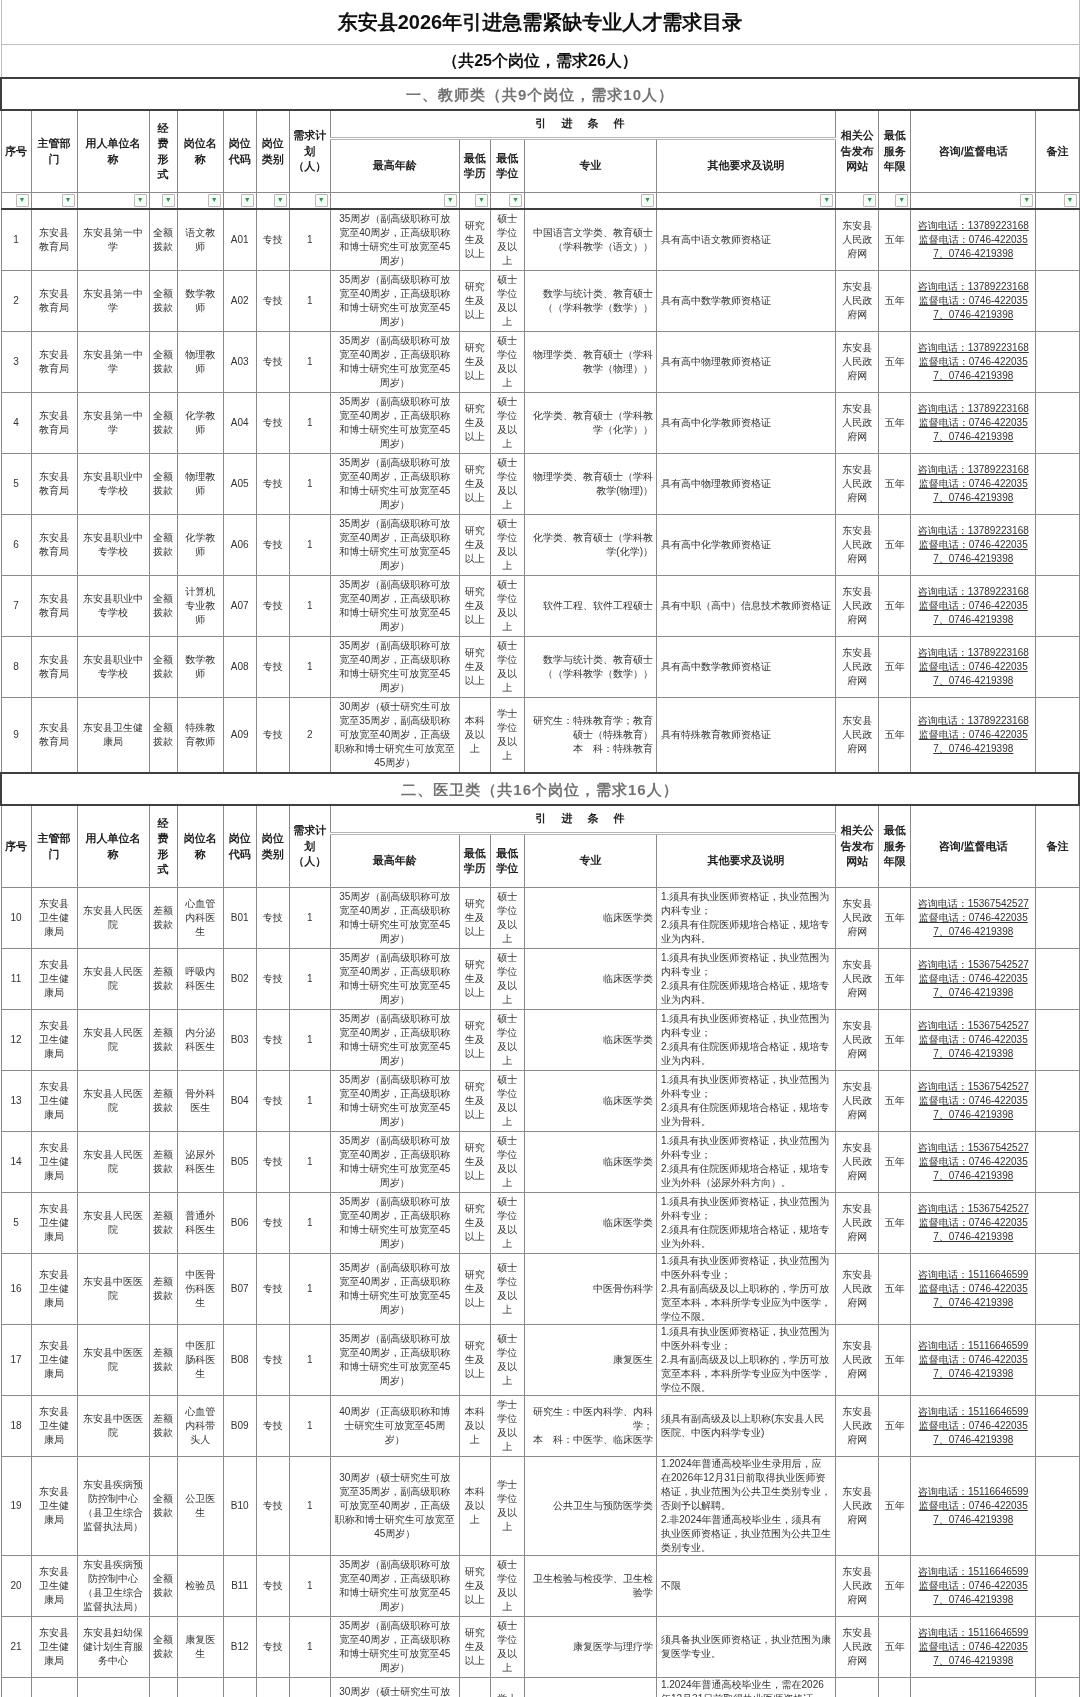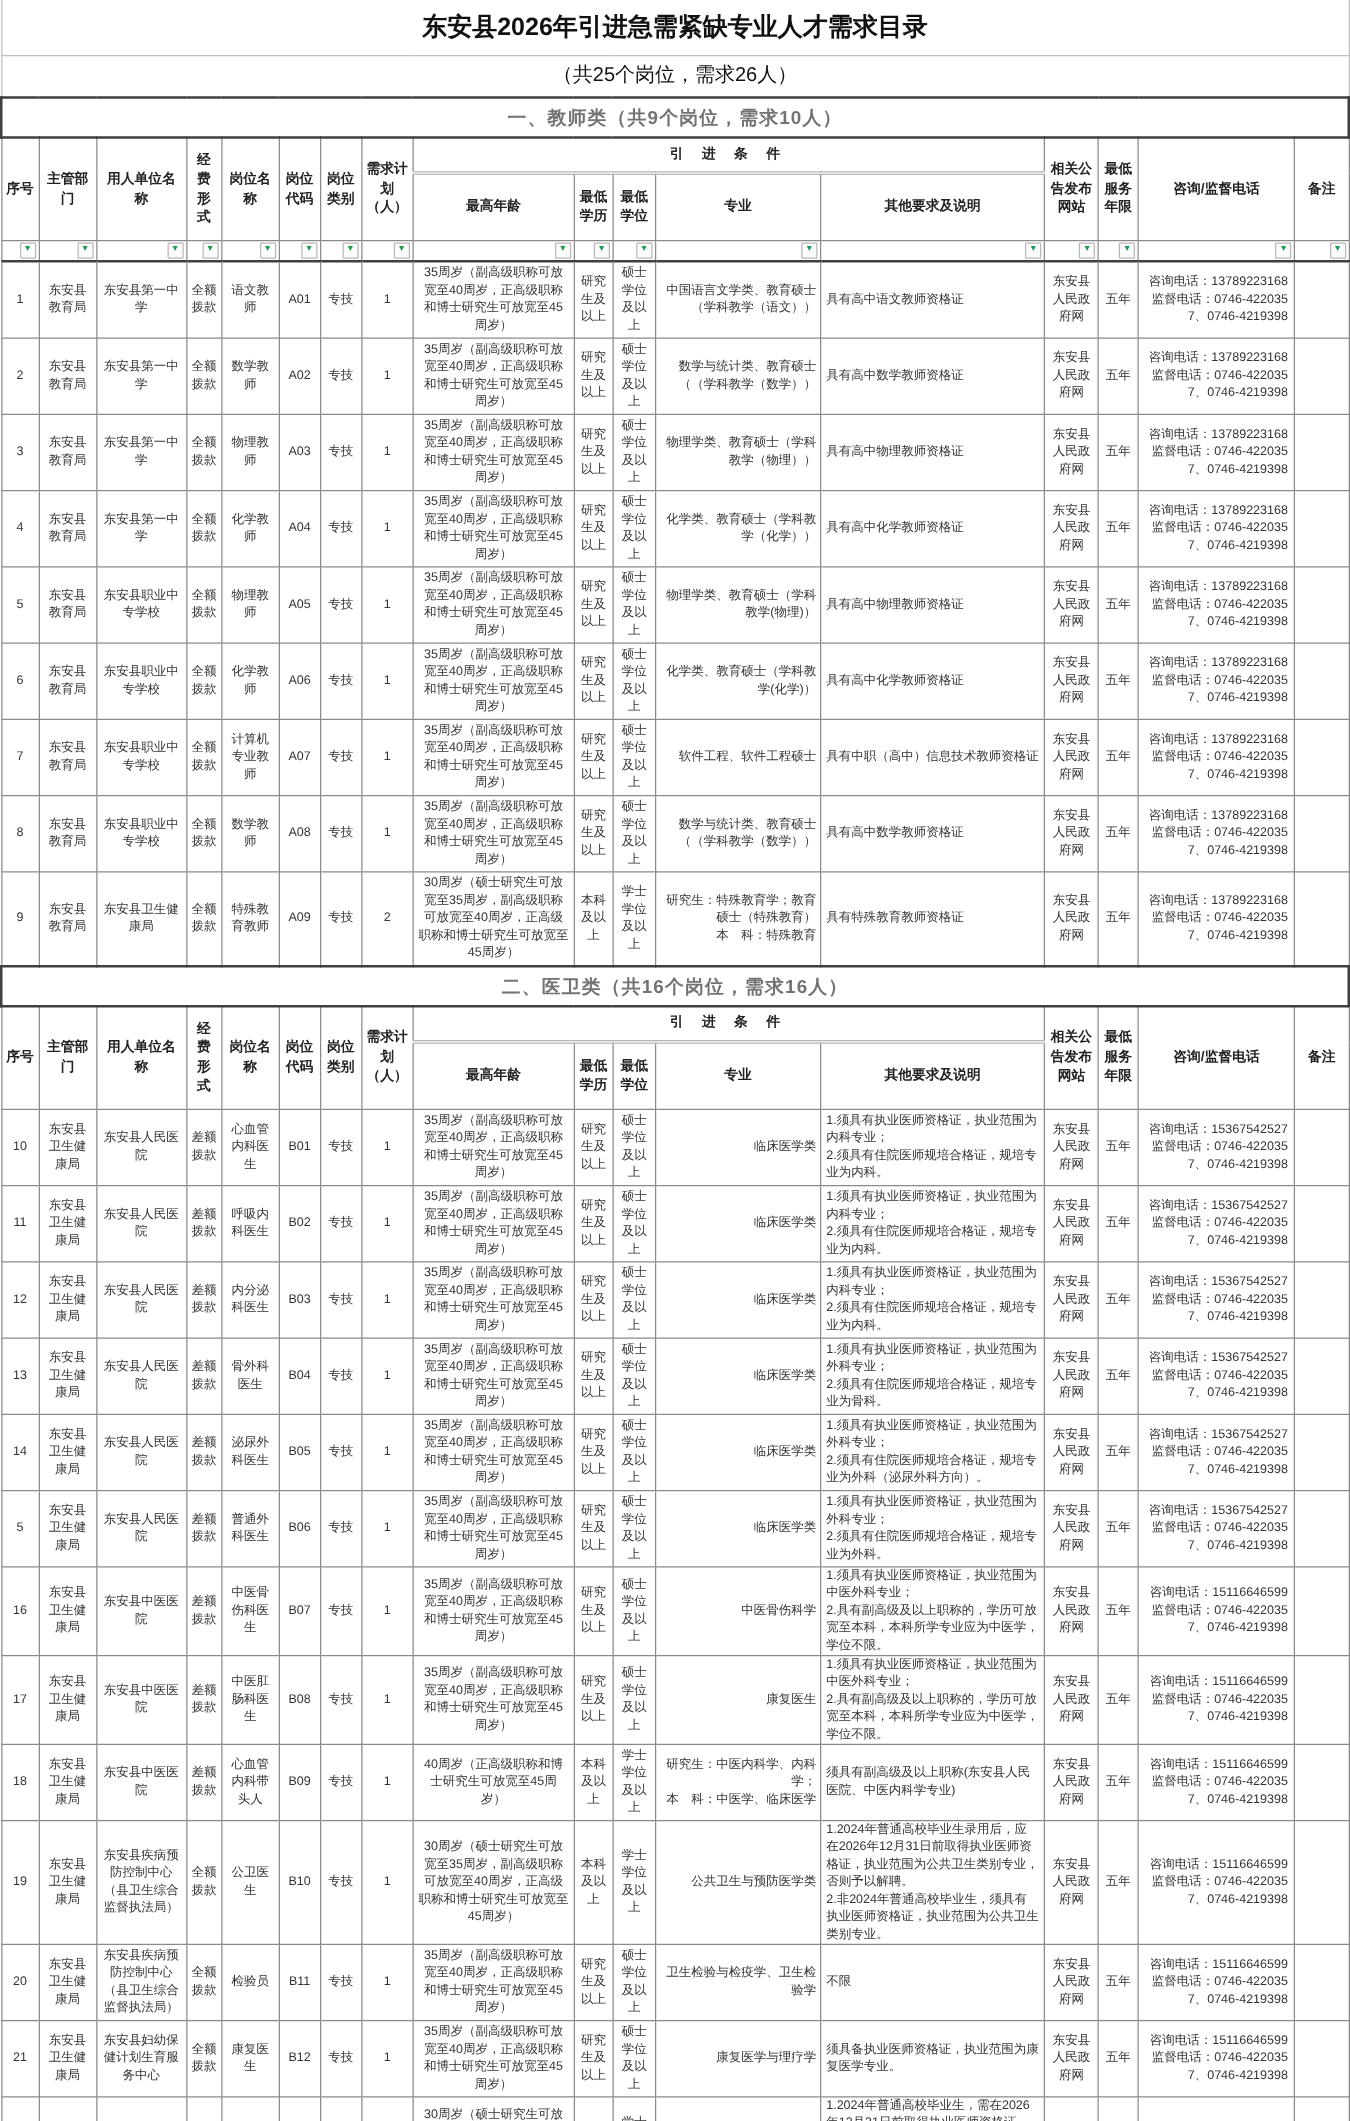--- a/index.html
+++ b/index.html
@@ -3,38 +3,38 @@
 <meta charset="utf-8">
 <style>
   html,body{margin:0;padding:0;background:#fff;}
   .sheet{width:1080px;font-family:"Liberation Sans","DejaVu Sans",sans-serif;color:#2b2b2b;}
   table{width:1080px;border-collapse:collapse;table-layout:fixed;}
   td{border:1px solid #8a8a8a;font-size:10px;line-height:1.4;text-align:center;
      vertical-align:middle;padding:2px 3px;word-break:break-all;color:#333;}
   tr.title-row td{border:none;border-left:1px solid #bdbdbd;border-right:1px solid #bdbdbd;
      border-bottom:1px solid #bdbdbd;font-size:20px;font-weight:bold;color:#111;height:40px;}
   tr.subtitle-row td{border:none;border-left:1px solid #bdbdbd;border-right:1px solid #bdbdbd;
-     font-size:16px;font-weight:normal;color:#111;height:28px;}
+     font-size:16px;font-weight:bold;color:#111;height:28px;}
   tr.banner-row td{border-top:2px solid #3f3f3f;border-bottom:2px solid #3f3f3f;
      border-left:2px solid #3f3f3f;border-right:2px solid #3f3f3f;
      font-size:15px;font-weight:bold;color:#737373;height:26px;letter-spacing:1px;}
   tr.head td{font-weight:bold;font-size:11px;color:#222;background:#fff;}
-  td.cond-group{letter-spacing:6px;border-bottom:3px double #b5b5b5;height:22px;font-family:Liberation Serif, serif;}
+  td.cond-group{letter-spacing:6px;border-bottom:3px double #b5b5b5;height:22px;}
   tr.head-sub td{height:48px;}
   tr.filter-row td{height:13px;padding:1px 2px;border-bottom:2px solid #3f3f3f;}
   .fbtn{display:inline-block;float:right;width:11px;height:11px;background:#fbfbfb;
      border:1px solid #b9b9b9;border-radius:1px;font-size:7px;line-height:10px;
      color:#1f9d55;text-align:center;cursor:pointer;}
   tr.data-row td{height:47px;}
   tbody.sec2 tr.data-row td{height:56px;}
   td.left{text-align:right;}
   td.pre{white-space:pre-line;}
   td.agecell{padding:2px 4px;}
   td.reqcell{text-align:left;padding:0 4px;}
-  td.phonecell{text-align:right;white-space:pre-line;padding:2px 5px;}
+  td.phonecell{text-align:center;white-space:pre-line;padding:2px 5px;text-decoration:underline;}
 </style>
 </head>
 <body>
 
 <div class="sheet">
 <table>
   <colgroup>
     <col style="width:30px">
         <col style="width:46px">
         <col style="width:72px">

